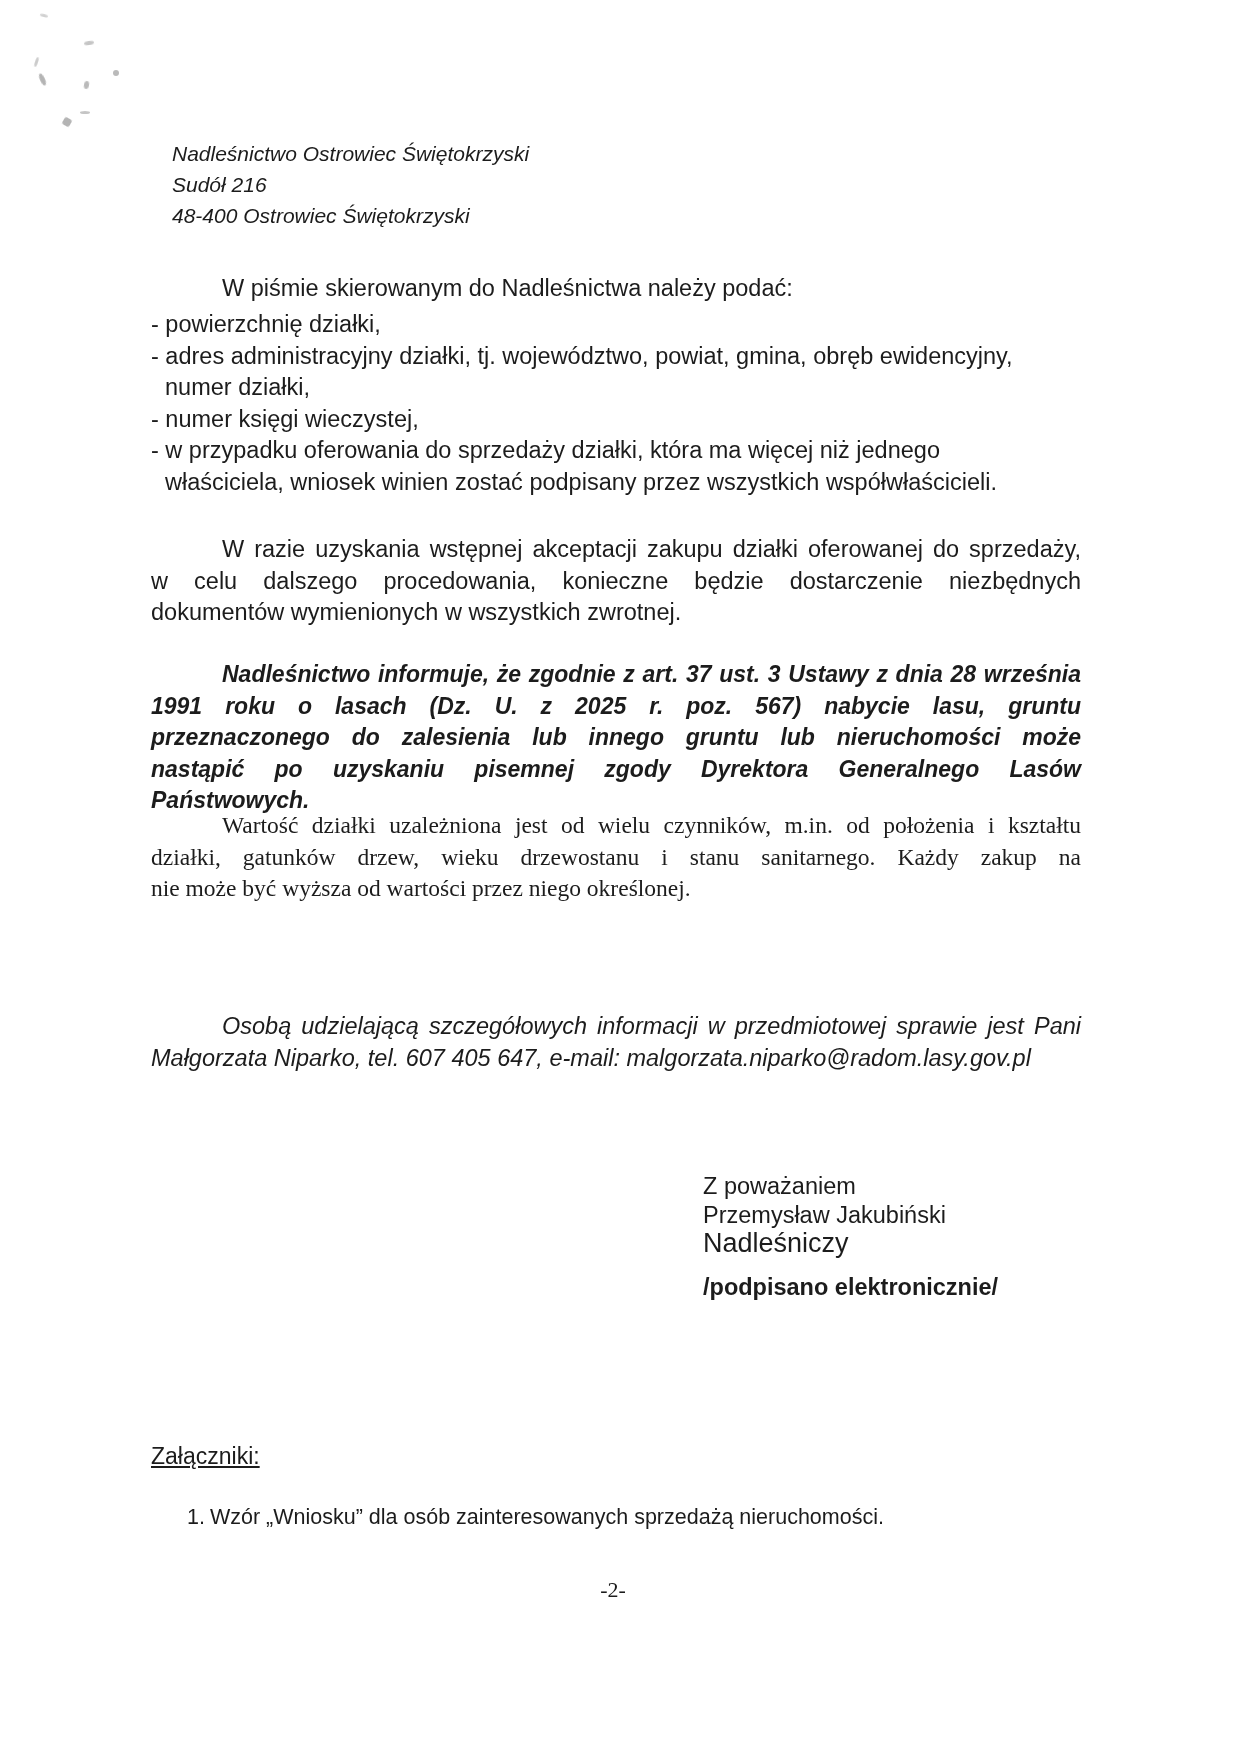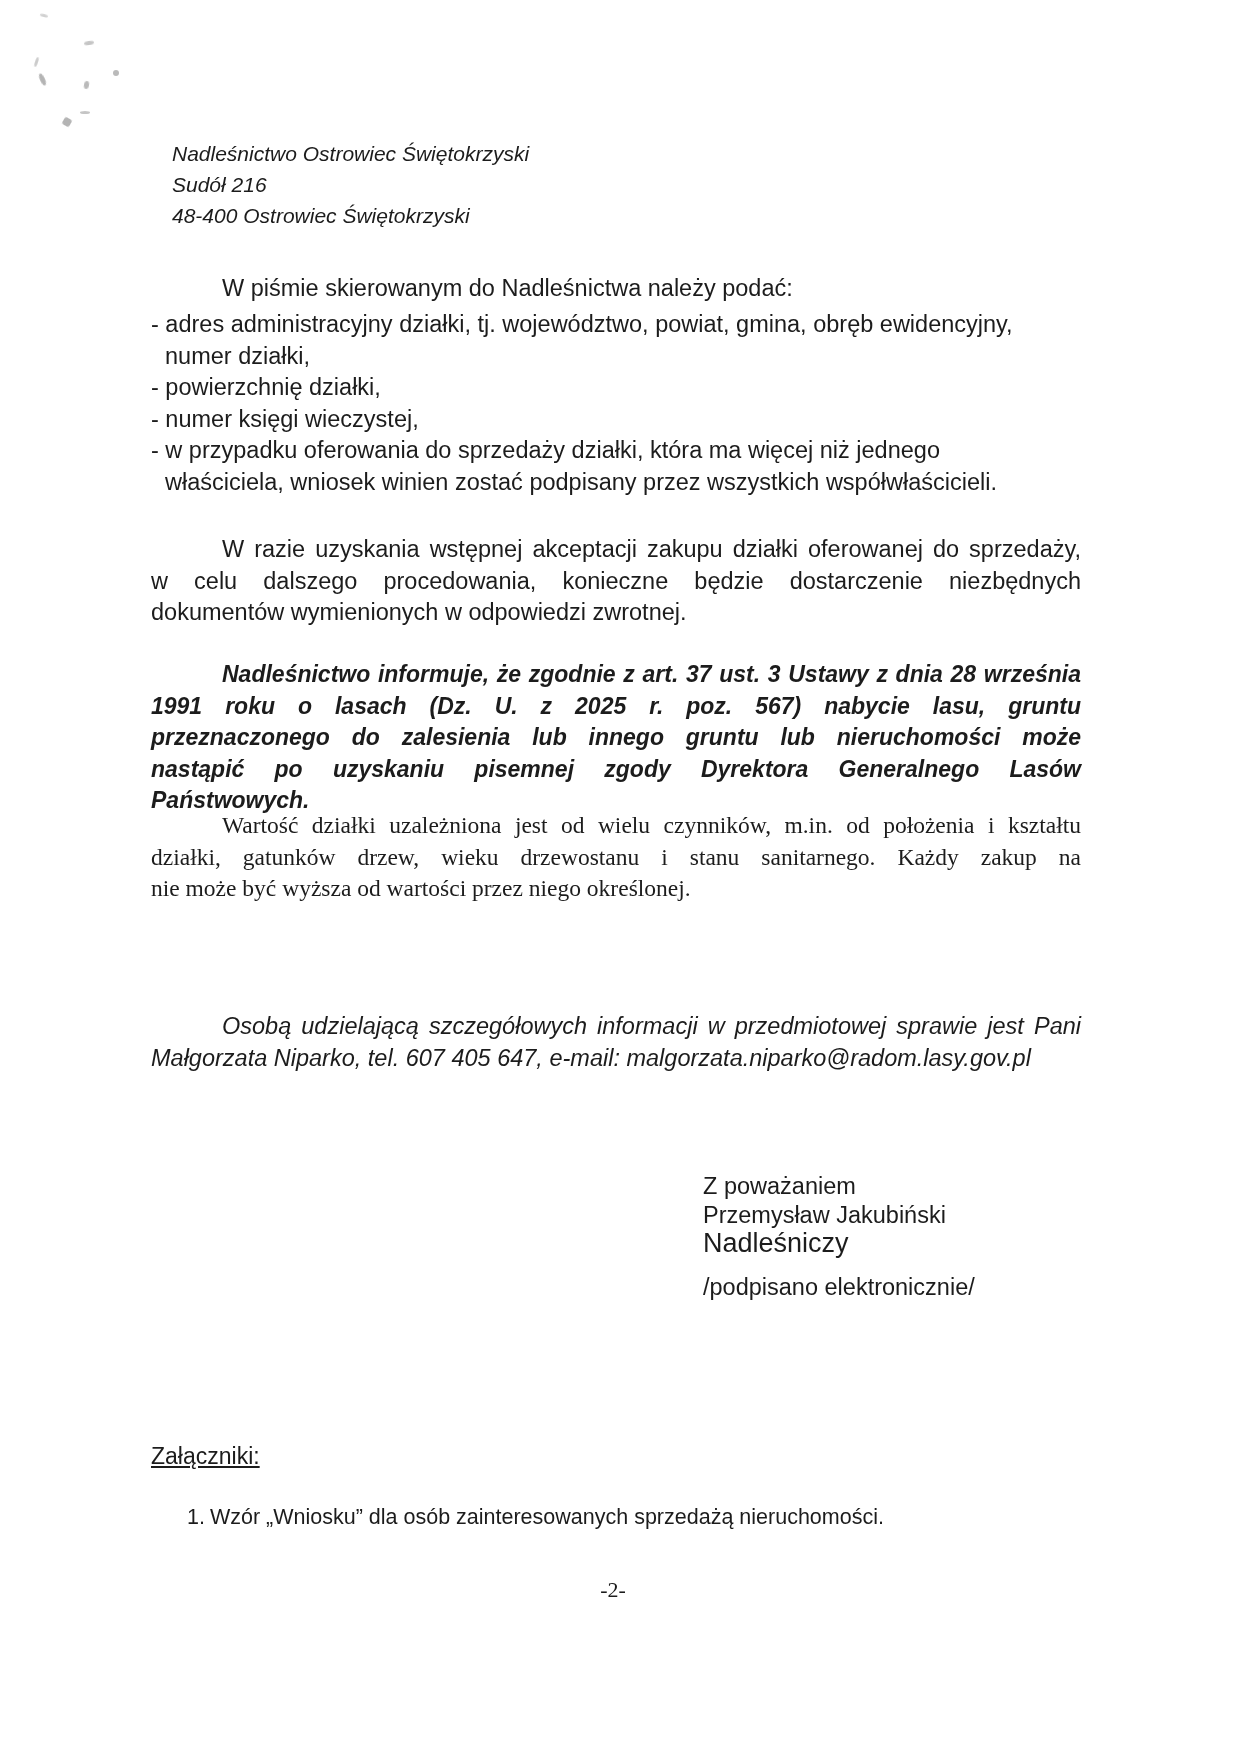--- a/index.html
+++ b/index.html
@@ -23,21 +23,21 @@
   .list { top:309px; }
   .list .li .ln:not(:first-child) { padding-left:14px; }
 
   .para-acceptance { top:534px; }
   .para-legal { top:659px; font-weight:bold; font-style:italic; font-size:23px; }
   .para-value { top:810px;font-family:Liberation Serif, serif; }
   .para-contact { top:1011px; font-style:italic; }
 
   .signature { left:703px; top:1172px; font-size:23.5px; line-height:29px; }
   .signature .sig-title { font-size:27px; line-height:26px; }
-  .signed-note { left:703px; top:1273px; font-size:23.5px; line-height:29px; }
+  .signed-note { left:703px; top:1273px; font-size:23.5px; line-height:29px;font-weight:bold; }
 
   .attach-heading { left:151px; top:1441px; font-size:23px; line-height:30px; text-decoration:underline; }
   .attach-item { left:175px; top:1475px; font-size:21.5px; line-height:28px; white-space:pre; }
   .attach-item .num { display:inline-block; width:23px; }
 
   .page-footer { left:0; top:1577px; width:1226px; text-align:center;
     font-family:"Liberation Serif", serif; font-size:22px; line-height:26px; }
 
   
   .speck { position:absolute; background:#8d8d8d; border-radius:50%; opacity:.55; filter:blur(.6px); }
@@ -69,39 +69,39 @@
     <div class="ln">Sudół 216</div>
     <div class="ln">48-400 Ostrowiec Świętokrzyski</div>
   </div>
 
 <div class="block body-text intro-lead indent">
   <div class="ln">W piśmie skierowanym do Nadleśnictwa należy podać:</div>
 </div>
 
 <div class="block body-text list">
   <div class="li">
+      <div class="ln">- powierzchnię działki,</div>
+    </div>
+  <div class="li">
       <div class="ln">- adres administracyjny działki, tj. województwo, powiat, gmina, obręb ewidencyjny,</div>
       <div class="ln">numer działki,</div>
-    </div>
-  <div class="li">
-      <div class="ln">- powierzchnię działki,</div>
     </div>
   <div class="li">
       <div class="ln">- numer księgi wieczystej,</div>
     </div>
   <div class="li">
       <div class="ln">- w przypadku oferowania do sprzedaży działki, która ma więcej niż jednego</div>
       <div class="ln">właściciela, wniosek winien zostać podpisany przez wszystkich współwłaścicieli.</div>
     </div>
 </div>
 
 <div class="block body-text para-acceptance indent">
     <div class="ln jst">W razie uzyskania wstępnej akceptacji zakupu działki oferowanej do sprzedaży,</div>
     <div class="ln jst">w celu dalszego procedowania, konieczne będzie dostarczenie niezbędnych</div>
-    <div class="ln">dokumentów wymienionych w odpowiedzi zwrotnej.</div>
+    <div class="ln">dokumentów wymienionych w wszystkich zwrotnej.</div>
   </div>
 
 <div class="block body-text para-legal indent">
     <div class="ln jst">Nadleśnictwo informuje, że zgodnie z art. 37 ust. 3 Ustawy z dnia 28 września</div>
     <div class="ln jst">1991 roku o lasach (Dz. U. z 2025 r. poz. 567) nabycie lasu, gruntu</div>
     <div class="ln jst">przeznaczonego do zalesienia lub innego gruntu lub nieruchomości może</div>
     <div class="ln jst">nastąpić po uzyskaniu pisemnej zgody Dyrektora Generalnego Lasów</div>
     <div class="ln">Państwowych.</div>
   </div>
 

